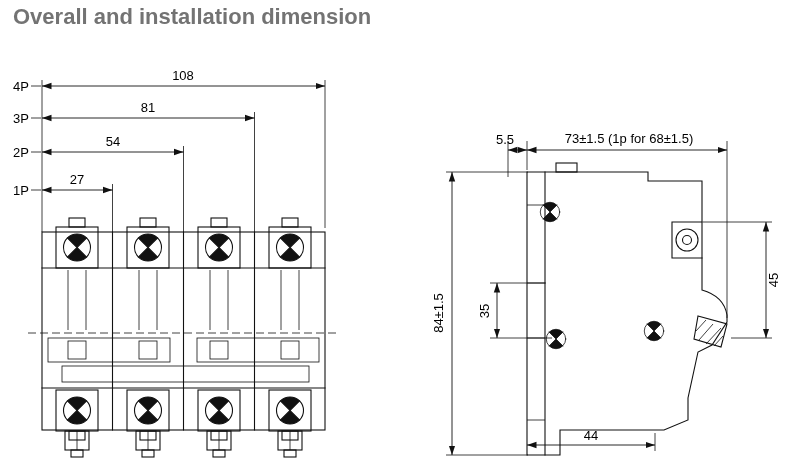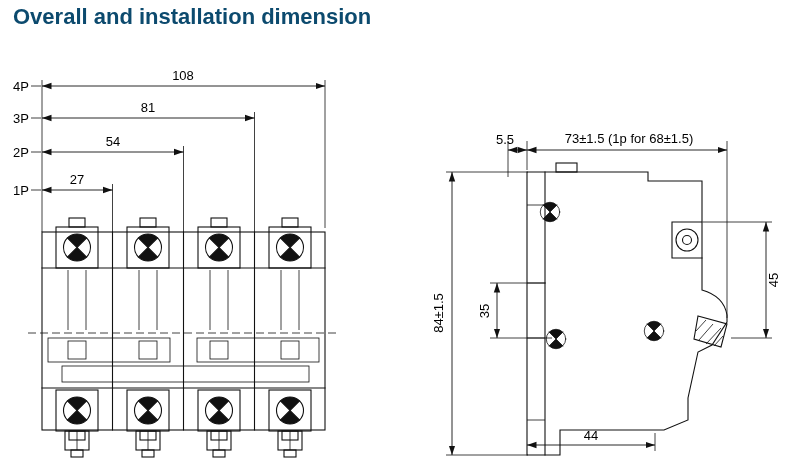--- a/index.html
+++ b/index.html
@@ -1,18 +1,18 @@
 <!DOCTYPE html>
 <html><head>
 <meta charset="utf-8">
 <style>
   html,body{margin:0;padding:0;background:#fff;}
   body{width:791px;height:468px;overflow:hidden;font-family:"Liberation Sans",sans-serif;color:#000;}
   .page{position:relative;width:791px;height:468px;background:#fff;}
-  .title{position:absolute;left:13px;top:4px;margin:0;font-size:22px;font-weight:bold;color:#0c4a6e;
+  .title{position:absolute;left:13px;top:4px;margin:0;font-size:22px;font-weight:bold;color:#737373;
          font-family:"Liberation Sans",sans-serif;}
   svg{position:absolute;left:0;top:0;}
   .ln{stroke:#111;stroke-width:1.1;fill:none;stroke-linecap:square;}
   .thin{stroke:#111;stroke-width:0.8;fill:none;}
   .dim{stroke:#111;stroke-width:0.9;fill:none;}
   .dash{stroke:#111;stroke-width:0.8;fill:none;stroke-dasharray:8 4;}
   .fillb{fill:#111;stroke:none;}
   .dimtext{font-size:13px;fill:#000;text-anchor:middle;font-family:"Liberation Sans",sans-serif;}
   .lbl{font-size:13px;fill:#000;text-anchor:end;font-family:"Liberation Sans",sans-serif;}
 </style>

